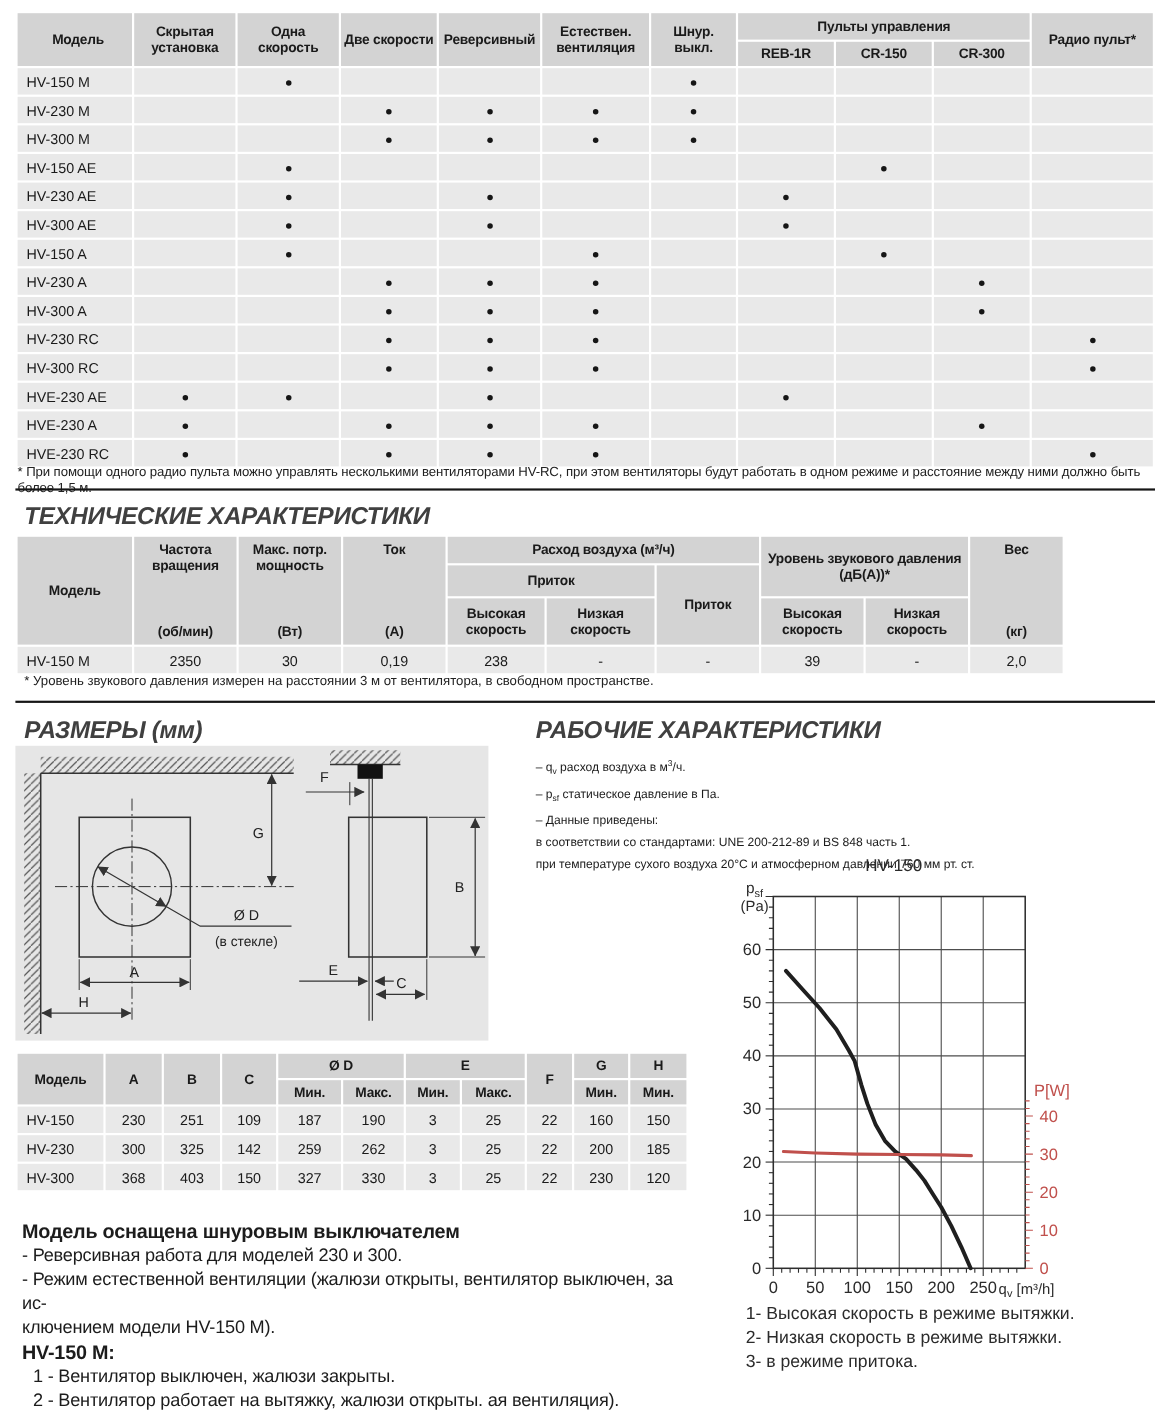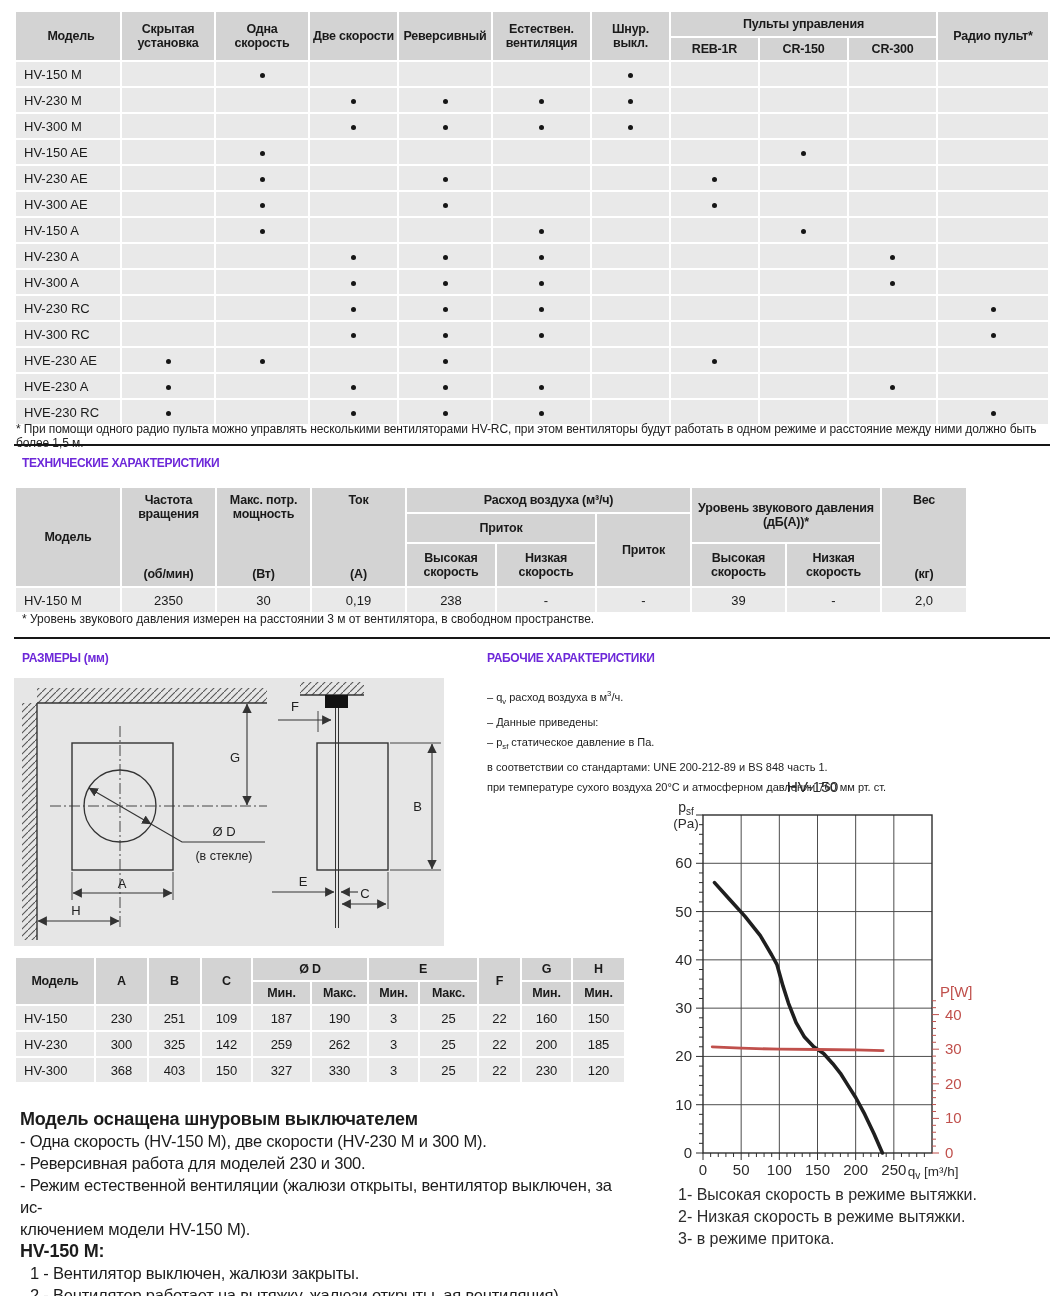--- a/index.html
+++ b/index.html
@@ -15,21 +15,21 @@
   
   .ftable { position:absolute; left:14px; top:10px; width:1036px; }
   .ftable thead tr.r1 th { height:24px; }
   .ftable thead tr.r2 th { height:22px; }
   .ftable tbody td { height:24px; }
   .dot { display:inline-block; width:5px; height:5px; border-radius:50%; background:#161616; vertical-align:middle; }
 
   .fnote { position:absolute; left:16px; top:422px; width:1034px; font-size:12px; color:#222; letter-spacing:-0.1px; }
   .rule { position:absolute; left:14px; width:1036px; height:2px; background:#161616; }
   .rule1 { top:444px; } .rule2 { top:637px; }
-  .sec-title { position:absolute; font-size:12px; font-weight:bold; letter-spacing:-0.3px; color:#6d28d9; }
+  .sec-title { position:absolute; font-size:22px; font-weight:bold; letter-spacing:-0.3px; color:#404040;font-style:italic; }
   .t-tech { left:22px; top:456px; }
   .t-dims { left:22px; top:651px; }
   .t-work { left:487px; top:651px; }
 
   
   .ttable { position:absolute; left:14px; top:486px; width:954px; }
   .ttable thead tr.r1 th { height:24px; }
   .ttable thead tr.r2 th { height:24px; }
   .ttable thead tr.r3 th { height:42px; }
   .ttable tbody td { height:24px; }
@@ -495,22 +495,22 @@
           <td>22</td>
           <td>230</td>
           <td>120</td>
         </tr>
       </tbody>
   </table>
 
   <h2 class="sec-title t-work">РАБОЧИЕ ХАРАКТЕРИСТИКИ</h2>
   <div class="wlines" id="wlines">
       <div>– q<sub>v</sub> расход воздуха в м<sup>3</sup>/ч.</div>
+      <div>– p<sub>sf</sub> статическое давление в Па.</div>
       <div>– Данные приведены:</div>
-      <div>– p<sub>sf</sub> статическое давление в Па.</div>
       <div>в соответствии со стандартами: UNE 200-212-89 и BS 848 часть 1.</div>
       <div>при температуре сухого воздуха 20°C и атмосферном давлении 760 мм рт. ст.</div>
     </div>
 
   <svg id="chart" width="420" height="414" viewBox="0 0 420 414">
       <g stroke="#4d4d4d" stroke-width="1">
         <line x1="106.16666666666666" y1="37" x2="106.16666666666666" y2="375"></line>
         <line x1="144.33333333333331" y1="37" x2="144.33333333333331" y2="375"></line>
         <line x1="182.5" y1="37" x2="182.5" y2="375"></line>
         <line x1="220.66666666666666" y1="37" x2="220.66666666666666" y2="375"></line>
@@ -647,21 +647,20 @@
       <polyline points="77.2,268.8 106.2,270.2 144.3,271.2 182.5,271.5 220.7,271.9 248.1,272.6" fill="none" stroke="#c0504c" stroke-width="2.8" stroke-linejoin="round" stroke-linecap="round"></polyline>
     </svg>
   <div class="legend" id="legend">
       <div>1- Высокая скорость в режиме вытяжки.</div>
       <div>2- Низкая скорость в режиме вытяжки.</div>
       <div>3- в режиме притока.</div>
     </div>
 
   <div class="notes" id="notes">
       <div class="bold ">Модель оснащена шнуровым выключателем</div>
-      <div class="">- Одна скорость (HV-150 M), две скорости (HV-230 M и 300 M).</div>
       <div class="">- Реверсивная работа для моделей 230 и 300.</div>
       <div class="">- Режим естественной вентиляции (жалюзи открыты, вентилятор выключен, за ис-</div>
       <div class="">ключением модели HV-150 M).</div>
       <div class="bold ">HV-150 M:</div>
       <div class="ind">1 - Вентилятор выключен, жалюзи закрыты.</div>
       <div class="ind">2 - Вентилятор работает на вытяжку, жалюзи открыты.  ая вентиляция).</div>
     </div>
 
 </div>
 

